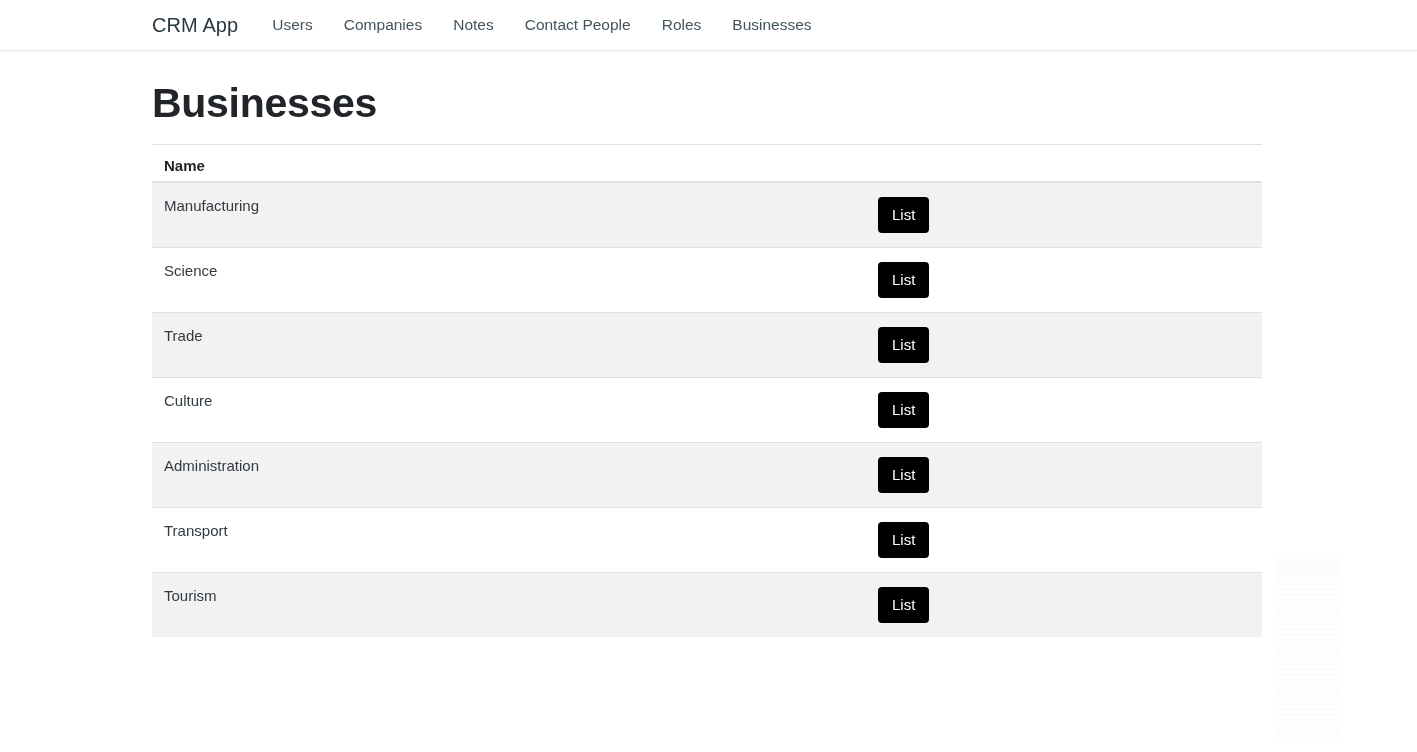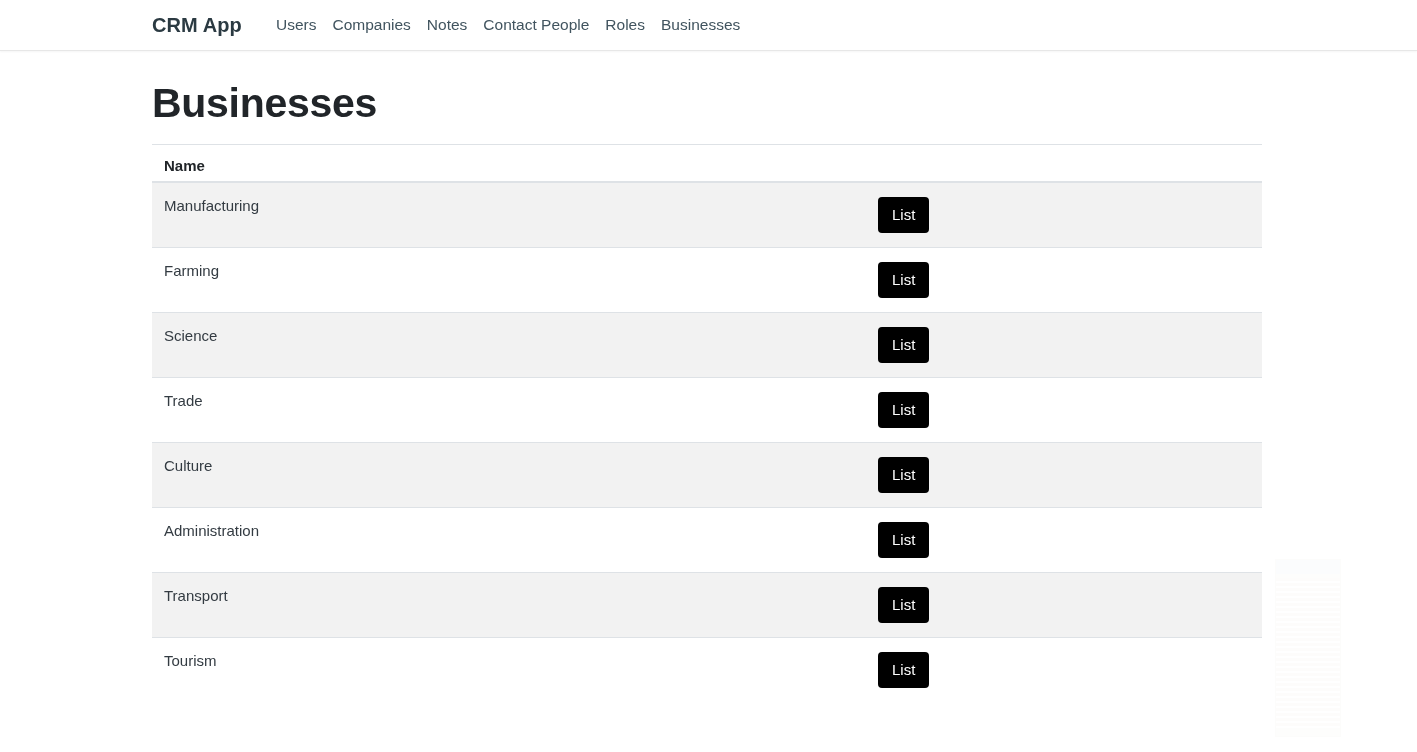--- a/index.html
+++ b/index.html
@@ -27,25 +27,24 @@
     z-index: 5;
   }
   .navbar-brand {
     font-size: 20px;
     color: #2b3a42;
     line-height: 1;
     margin-right: 26px;
     white-space: nowrap;
     text-decoration: none;
     letter-spacing: .1px;
-    font-weight: bold;
   }
   .nav-links {
     display: flex;
-    gap: 0;
+    gap: 15px;
   }
   .nav-link {
     font-size: 15.5px;
     color: #41545f;
     text-decoration: none;
     padding: 0 8px;
     white-space: nowrap;
     line-height: 1;
   }
 
@@ -172,26 +171,20 @@
       </thead>
       <tbody>
 
         <tr>
           <td class="cell-name">Manufacturing</td>
           <td class="cell-action">
             <a class="btn-list" href="#">List</a>
           </td>
         </tr>
 
-        <tr>
-          <td class="cell-name">Farming</td>
-          <td class="cell-action">
-            <a class="btn-list" href="#">List</a>
-          </td>
-        </tr>
 
 
         <tr>
           <td class="cell-name">Science</td>
           <td class="cell-action">
             <a class="btn-list" href="#">List</a>
           </td>
         </tr>
 
         <tr>

